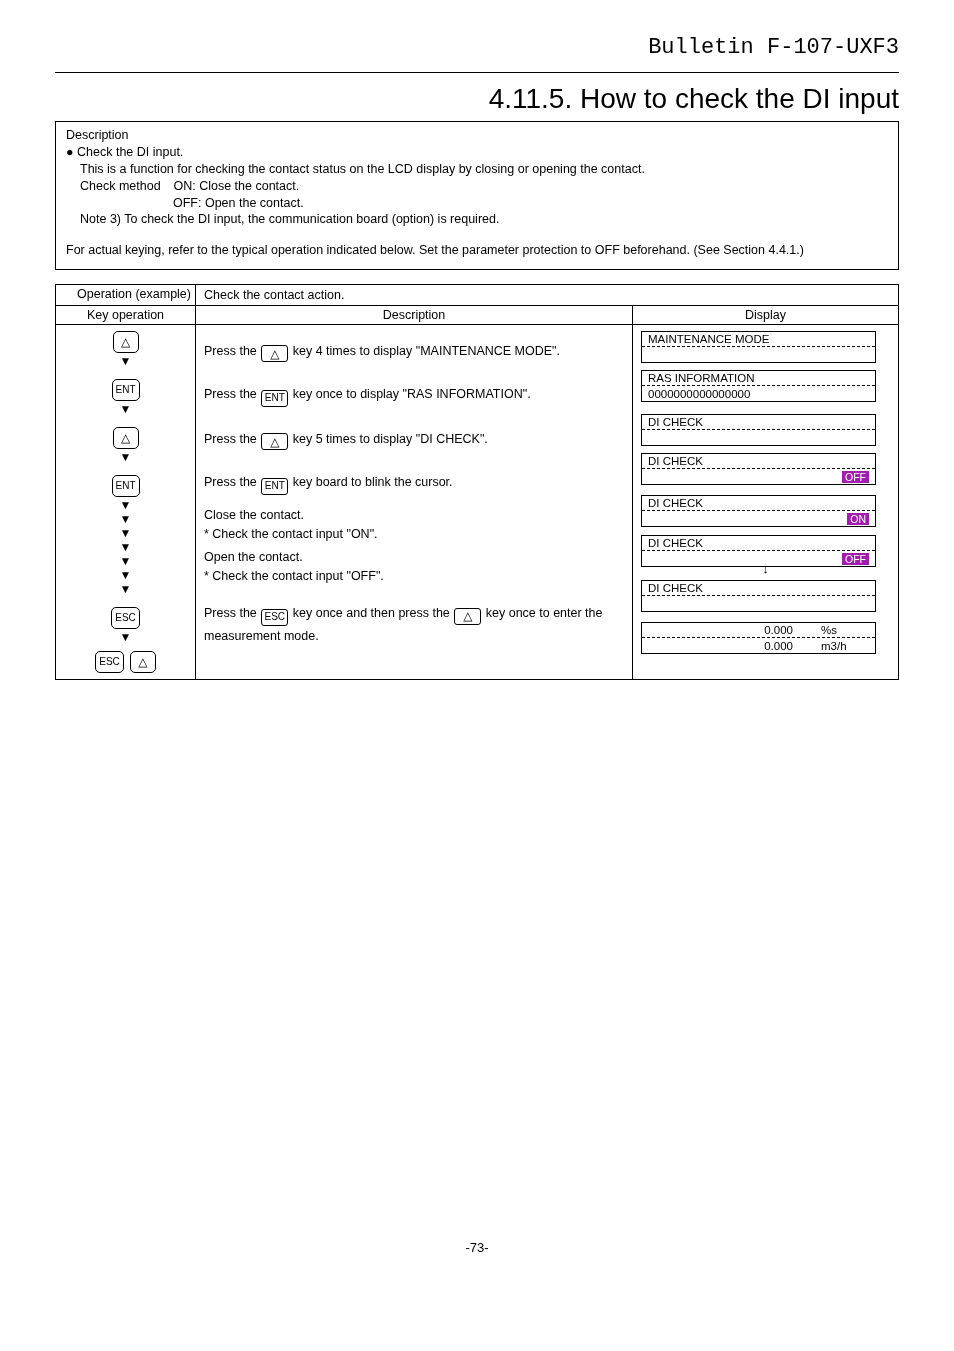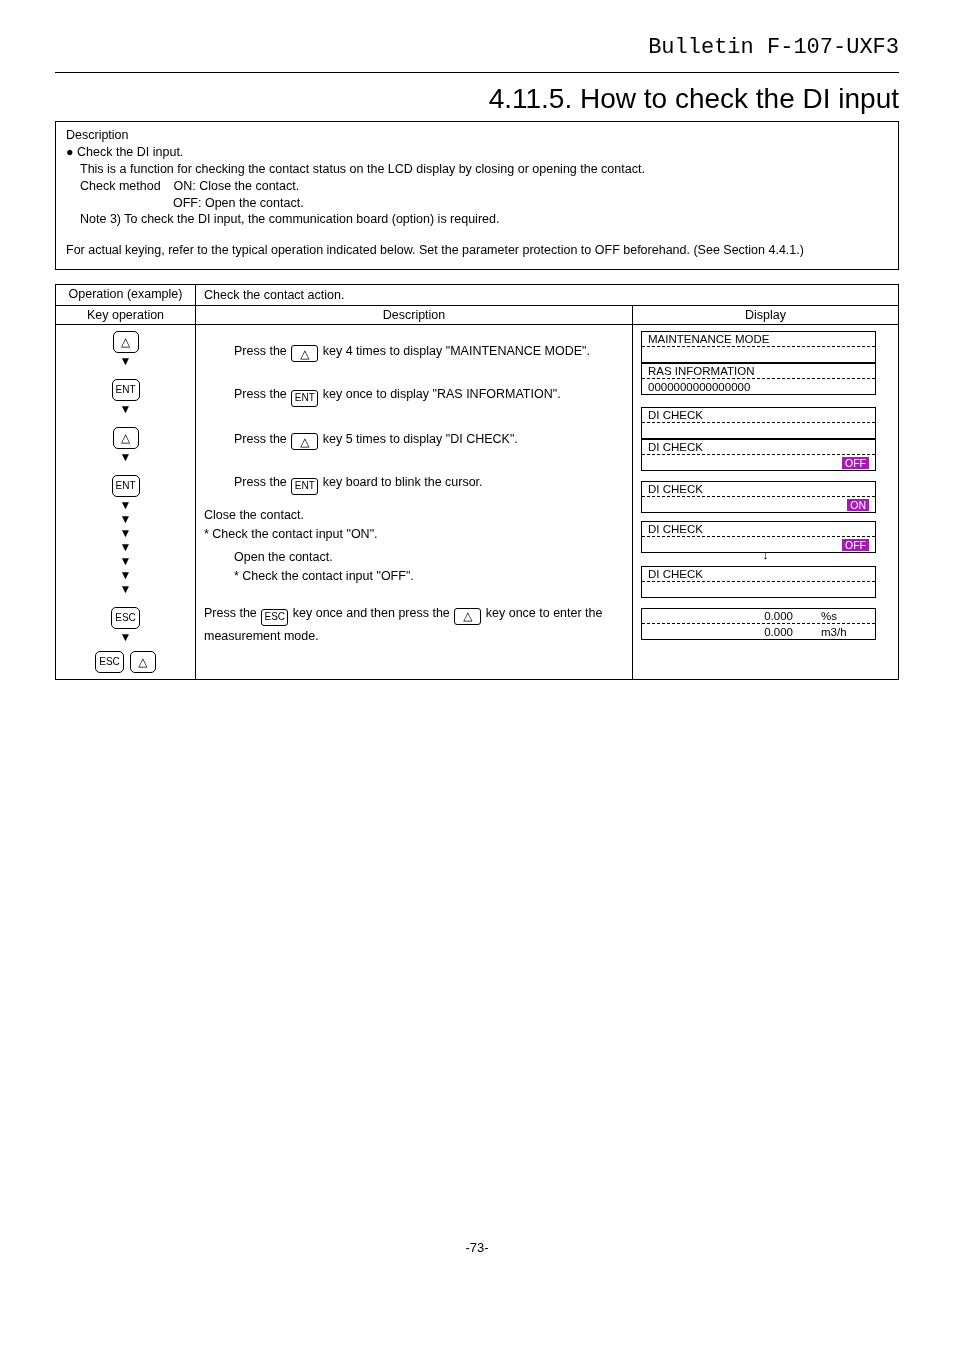--- a/index.html
+++ b/index.html
@@ -55,21 +55,21 @@
       margin-top: 14px;
       border: 1px solid #000;
     }
     .ops-row1 {
       display: flex;
       border-bottom: 1px solid #000;
     }
     .ops-left-h1 {
       width: 140px;
       border-right: 1px solid #000;
-      text-align: center;
+      text-align: right;
       font-size: 12.5px;
       padding: 2px 4px;
       line-height: 1.2;
     }
     .ops-right-h1 {
       flex: 1;
       font-size: 12.5px;
       padding: 3px 8px;
     }
     .ops-row2 { display: flex; border-bottom: 1px solid #000; }
@@ -116,30 +116,30 @@
     .key-inline {
       display:inline-flex; align-items:center; justify-content:center;
       border:1px solid #000; border-radius:3px;
       min-width:27px; height:17px; padding:0 2px;
       font-size:10px; vertical-align: -3px; line-height:1;
       margin: 0 1px;
     }
     .tri-up::before { content:"△"; font-size:12px; }
     .down-caret { font-size:12px; line-height:1; }
 
-    .mid-step { min-height: 44px; display:flex; align-items:center;margin-left:30px; }
+    .mid-step { min-height: 44px; display:flex; align-items:center; }
     .mid-step.tall { min-height: 54px; }
     .mid-step-block { line-height:1.35; }
     .mid-sub { margin-top:2px; }
     .mid-step-small { min-height:36px; display:flex; align-items:center;}
 
     .lcd {
       border:1px solid #000;
       width: 235px;
-      margin-bottom: 0;
+      margin-bottom: 7px;
       font-size: 11.5px;
       position: relative;
     }
     .lcd-top {
       padding: 1px 6px 0 6px;
       border-bottom: 1px dashed #000;
       min-height: 15px;
       display:flex; justify-content:space-between; align-items:flex-start;
     }
     .lcd-bottom {

